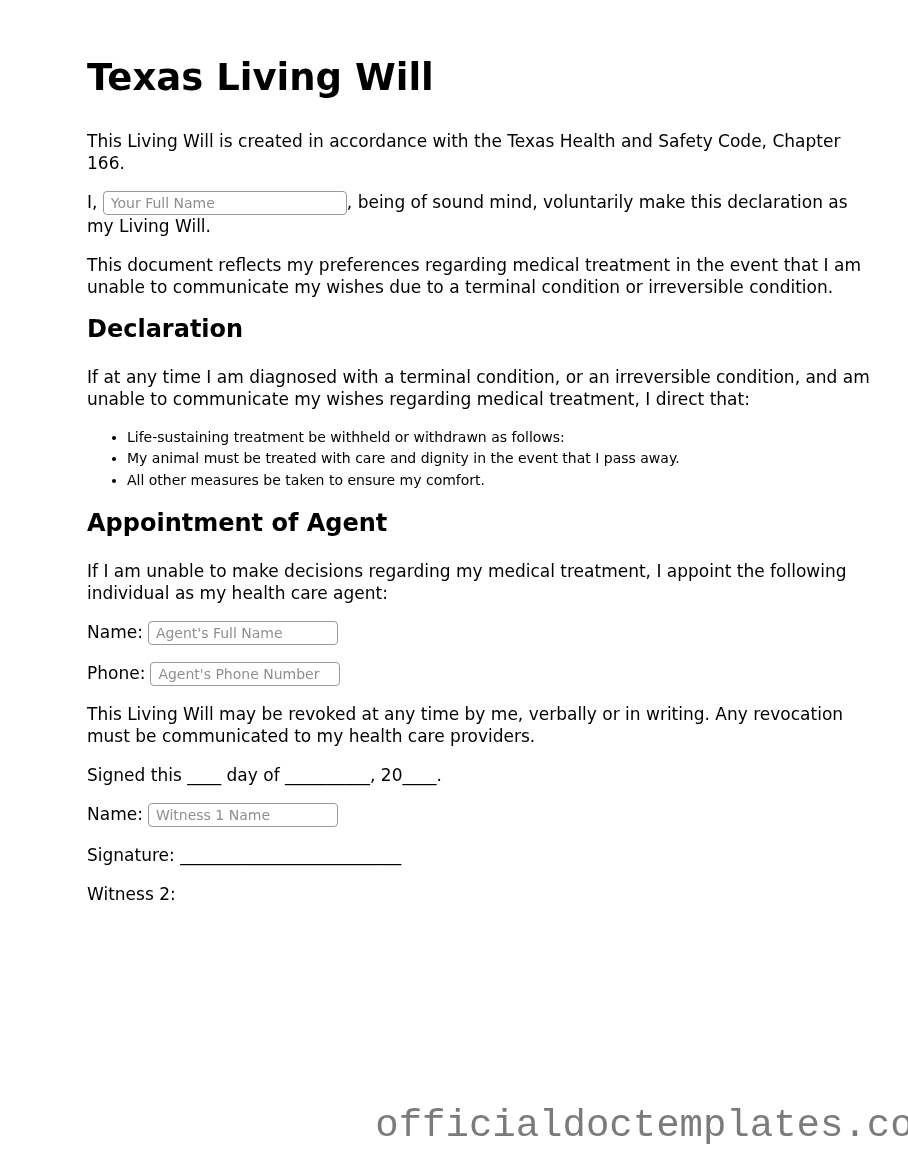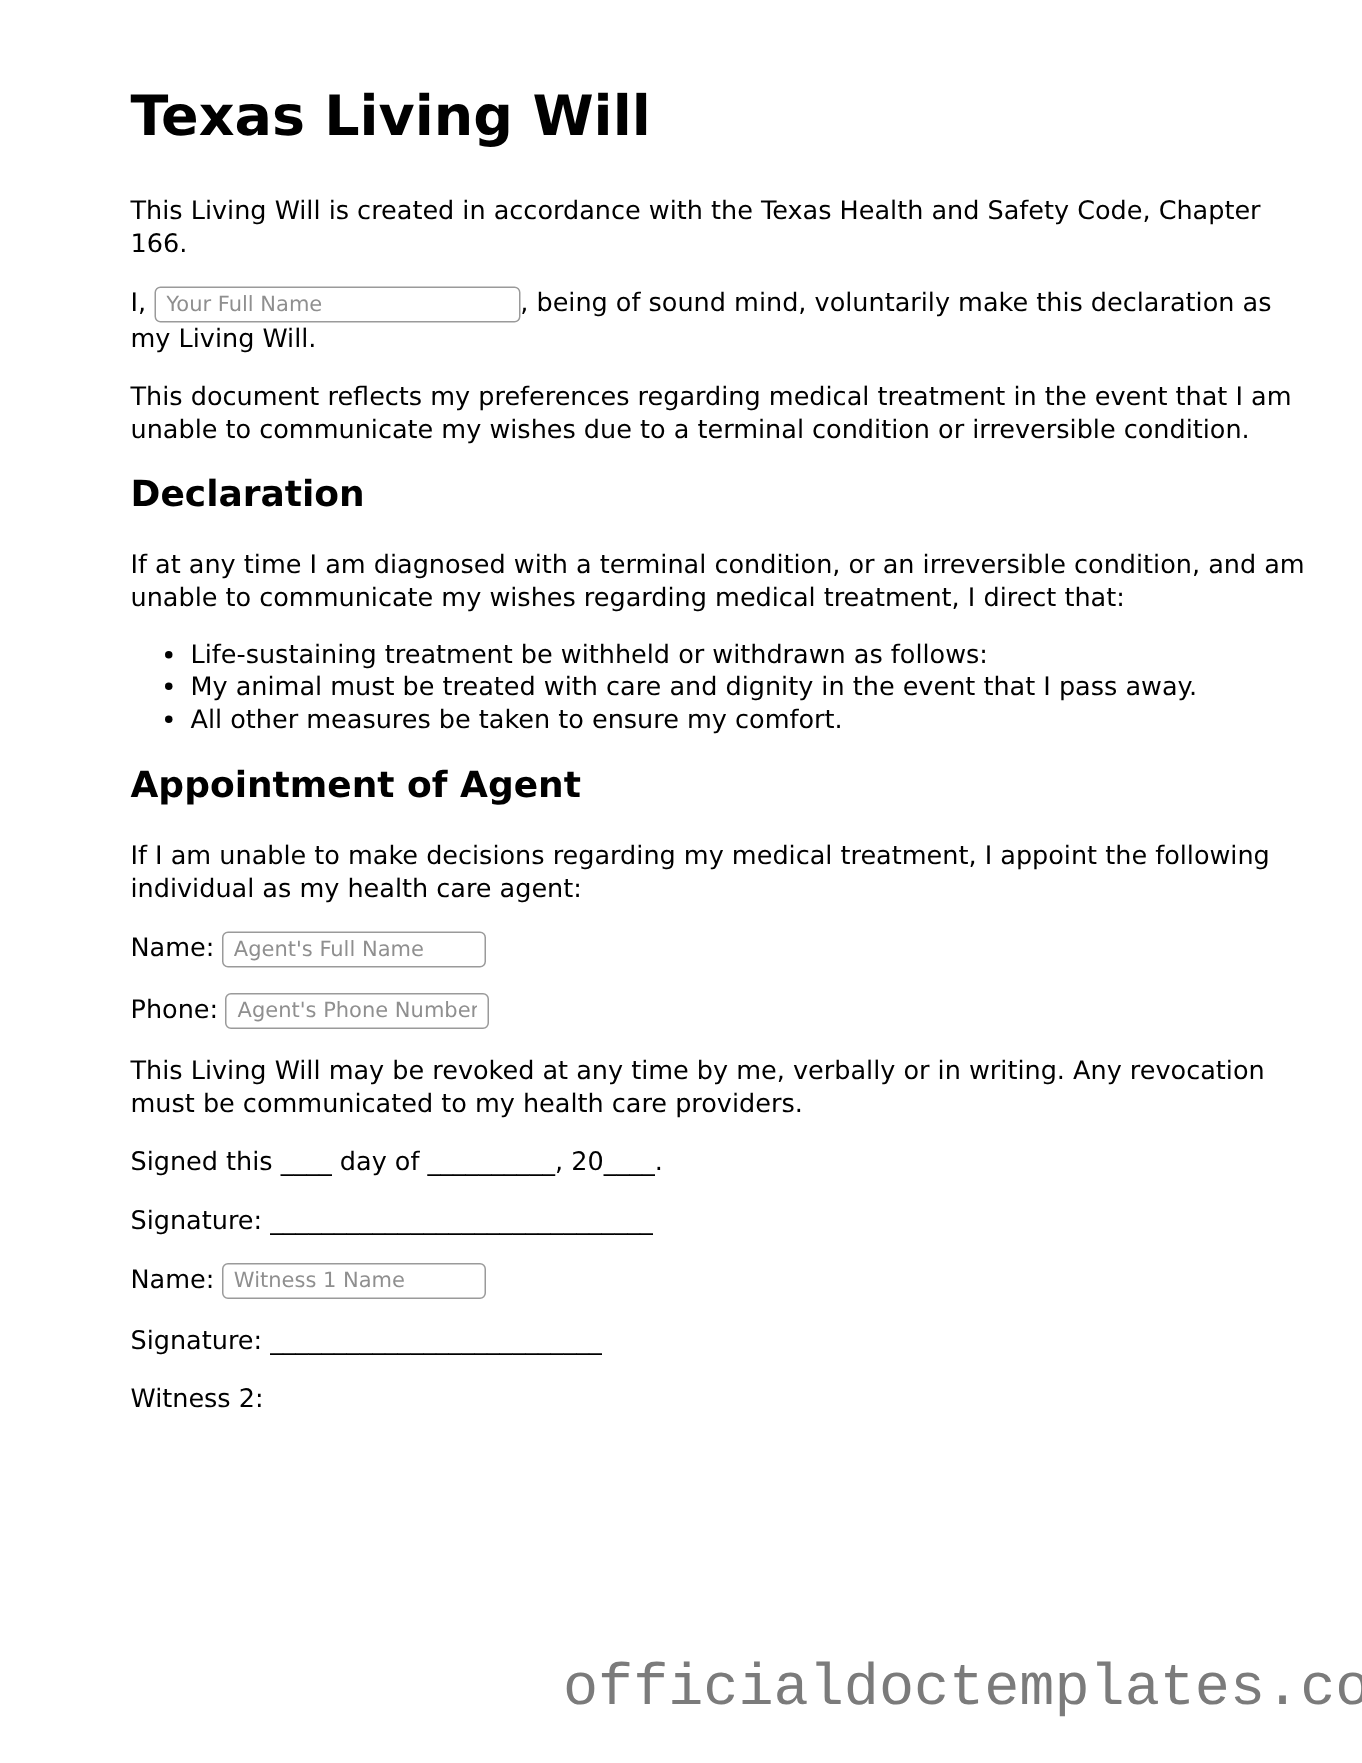--- a/index.html
+++ b/index.html
@@ -32,38 +32,38 @@
   p {
     font-size: 17px;
     line-height: 22px;
     margin: 17px 0;
   }
   ul {
     margin: 17px 0;
     padding-left: 40px;
   }
   li {
-    font-size: 17px;
+    font-size: 14px;
     line-height: 21.7px;
   }
   .field {
     width: 244px;
     height: 24px;
     box-sizing: border-box;
     border: 1px solid #9a9a9a;
     border-radius: 4px;
     padding: 2px 7px;
     font-family: "DejaVu Sans", sans-serif;
     font-size: 14px;
     color: #333333;
     background: #ffffff;
     vertical-align: middle;
   }
   .field::placeholder { color: #8f8f8f; }
-  .row .field { margin-left: 5px; width: 176px; }
+  .row .field { margin-left: 5px; width: 190px; }
   .sig-line { letter-spacing: 0; white-space: pre; }
   .watermark {
     position: absolute;
     top: 1104px;
     right: 9px;
     font-family: "Liberation Mono", "DejaVu Sans Mono", monospace;
     font-size: 39px;
     color: #7b7b7b;
     white-space: nowrap;
   }
@@ -98,21 +98,20 @@
 
     <p class="row"><span>Name:</span><input type="text" class="field" placeholder="Agent's Full Name" style=""></p>
 
     <p class="row"><span>Phone:</span><input type="text" class="field" placeholder="Agent's Phone Number" style=""></p>
 
 
     <p>This Living Will may be revoked at any time by me, verbally or in writing. Any revocation must be communicated to my health care providers.</p>
 
     <p>Signed this ____ day of __________, 20____.</p>
 
-    <p><span>Signature: </span><span class="sig-line">______________________________</span></p>
 
 
     <p class="row"><span>Name:</span><input type="text" class="field" placeholder="Witness 1 Name" style=""></p>
 
     <p><span>Signature: </span><span class="sig-line">__________________________</span></p>
 
     <p>Witness 2:</p>
 
 
   </div>

